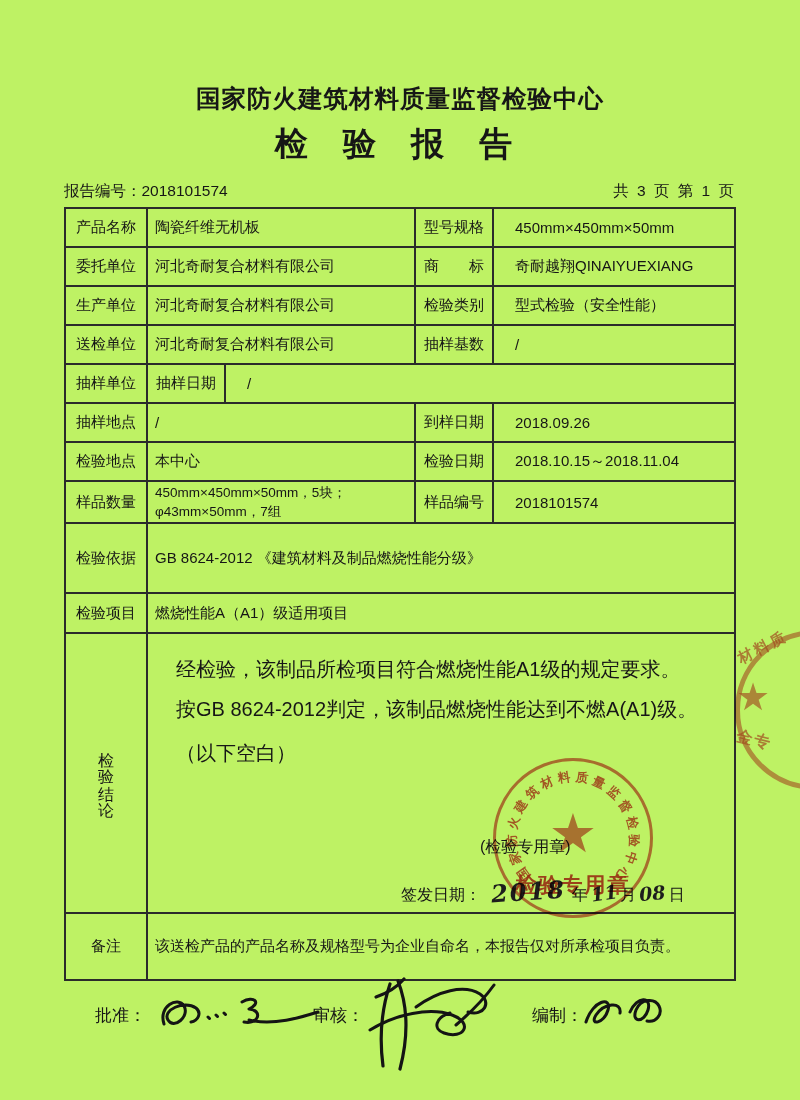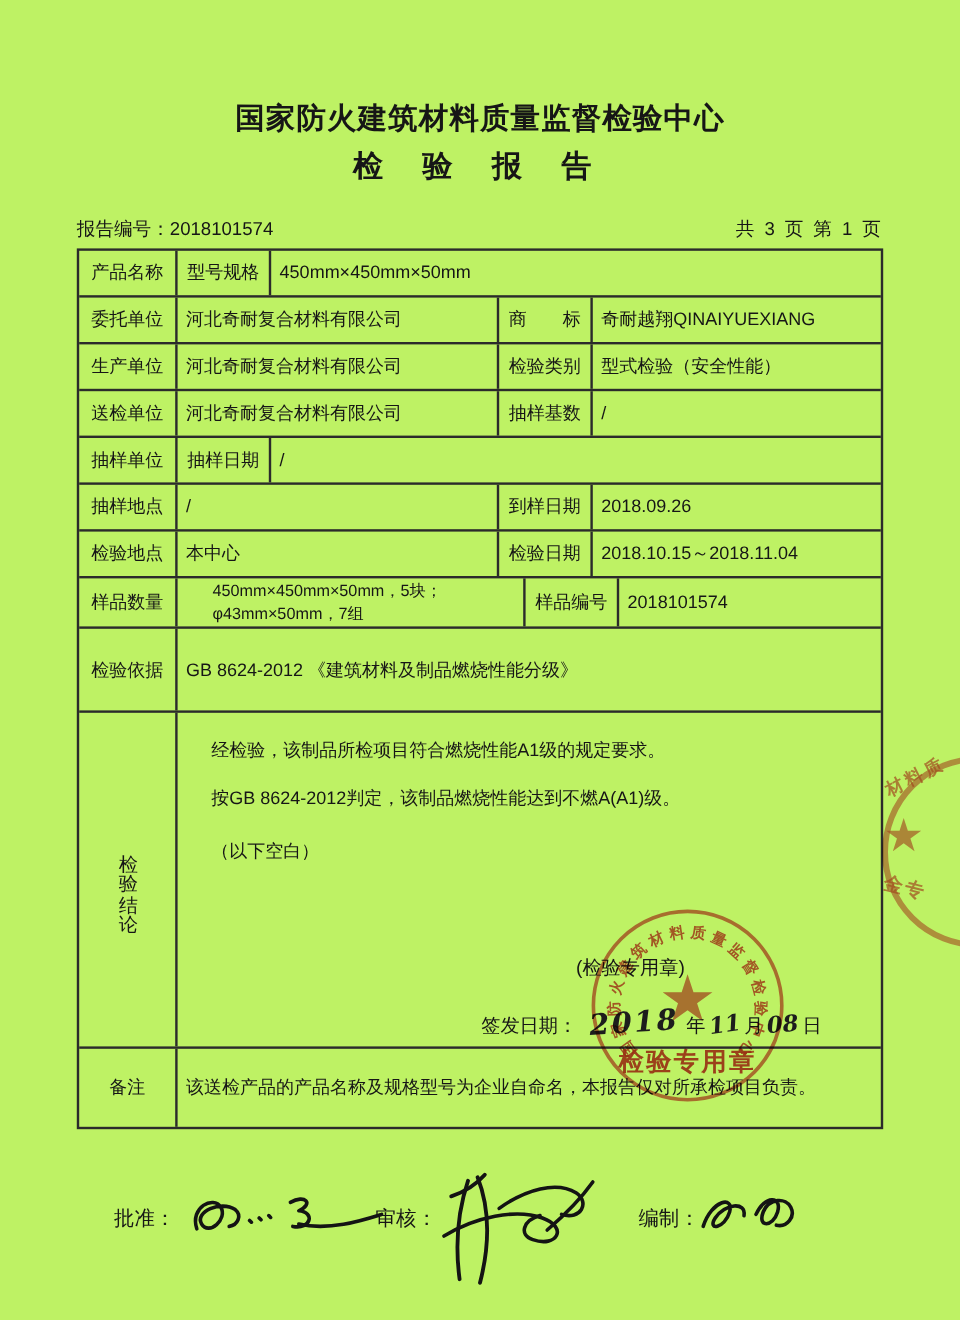--- a/index.html
+++ b/index.html
@@ -9,51 +9,51 @@
     background:#bef264; overflow:hidden;
     font-family:"Liberation Sans","DejaVu Sans",sans-serif;
     color:#161616;
   }
   .center-name {
     position:absolute; left:0; top:82px; width:100%;
     text-align:center; font-size:24.5px; font-weight:bold; letter-spacing:1px;
   }
   .report-title {
     position:absolute; left:0; top:122px; width:100%;
-    text-align:center; font-size:25px; font-weight:bold; letter-spacing:13px;
+    text-align:center; font-size:33px; font-weight:bold; letter-spacing:13px;
   }
   .meta-line { position:absolute; top:181px; left:64px; width:672px; font-size:15.5px; }
   .report-no { position:absolute; left:0; top:0; }
   .page-info { position:absolute; right:0; top:0; letter-spacing:2px; }
 
   
   .tbl {
     position:absolute; left:64px; top:207px; width:672px;
     border:2px solid #2b2b2b; font-size:15px;
   }
   .row { display:flex; border-bottom:2px solid #2b2b2b; }
   .row:last-child { border-bottom:none;border-radius:29px; }
   .cell { border-right:2px solid #2b2b2b; display:flex; align-items:center; overflow:hidden; }
   .cell:last-child { border-right:none; }
   .lab  { width:82px;  justify-content:center; text-align:center; flex:0 0 auto; }
   .lab2 { width:78px;  justify-content:center; text-align:center; flex:0 0 auto; padding:0 4px; }
   .val1 { width:268px; padding-left:7px; flex:0 0 auto; }
-  .val2 { flex:1; padding-left:7px; }
+  .val2 { flex:1; padding-left:21px; }
   .valw { flex:1; padding-left:7px; }
   .h39 { height:39px; } .h42 { height:42px; } .h70 { height:70px; }
   .h40 { height:40px; } .h280 { height:280px; } .h65 { height:65px; }
-  .small-wrap { font-size:13.5px; line-height:19px; padding-right:4px;margin-left:22px; }
+  .small-wrap { font-size:13.5px; line-height:19px; padding-right:4px; }
 
   .vlabel {
     writing-mode:vertical-lr; text-orientation:upright;
     letter-spacing:17px; font-size:16px; line-height:82px; text-align:center;
     height:200px;
   }
   .concl-cell { position:relative; display:block; }
-  .concl-p { position:absolute; left:28px; white-space:nowrap; font-size:15px; }
+  .concl-p { position:absolute; left:28px; white-space:nowrap; font-size:20px; }
   .p1 { top:22px; } .p2 { top:62px; } .p3 { top:106px; }
   .seal-note { position:absolute; left:332px; top:203px; font-size:16px; z-index:2; }
   .sign-line { position:absolute; left:253px; top:243px; font-size:16px; z-index:2; white-space:nowrap; }
   .hw { font-family:"DejaVu Serif","Liberation Serif",serif; font-style:italic; font-weight:bold; color:#1d1d1d; }
   .hw-year  { display:inline-block; font-size:24px; transform:rotate(-4deg); letter-spacing:2px; margin:0 6px 0 10px; }
   .hw-month { display:inline-block; font-size:19px; transform:rotate(-8deg); margin:0 3px; }
   .hw-day   { display:inline-block; font-size:19px; transform:rotate(-5deg); margin:0 3px; }
 
   
   .stamp {
@@ -111,20 +111,21 @@
 
   <div class="meta-line">
     <span class="report-no"><span>报告编号：</span><span>2018101574</span></span>
     <span class="page-info">共 3 页 第 1 页</span>
   </div>
 
   <div class="tbl">
 
     <div class="row h39">
       <div class="cell lab">产品名称</div>
+      <div class="cell val1">陶瓷纤维无机板</div>
       <div class="cell lab2">型号规格</div>
       <div class="cell val2">450mm×450mm×50mm</div>
     </div>
     <div class="row h39">
       <div class="cell lab">委托单位</div>
       <div class="cell val1">河北奇耐复合材料有限公司</div>
       <div class="cell lab2">商　　标</div>
       <div class="cell val2">奇耐越翔QINAIYUEXIANG</div>
     </div>
     <div class="row h39">
@@ -158,20 +159,24 @@
     </div>
     <div class="row h42">
       <div class="cell lab">样品数量</div>
       <div class="cell val1 small-wrap">450mm×450mm×50mm，5块； φ43mm×50mm，7组</div>
       <div class="cell lab2">样品编号</div>
       <div class="cell val2">2018101574</div>
     </div>
     <div class="row h70">
       <div class="cell lab">检验依据</div>
       <div class="cell valw">GB 8624-2012 《建筑材料及制品燃烧性能分级》</div>
+    </div>
+    <div class="row h40">
+      <div class="cell lab">检验项目</div>
+      <div class="cell valw">燃烧性能A（A1）级适用项目</div>
     </div>
 
     <div class="row h280">
       <div class="cell lab">
         <div class="vlabel">检验结论</div>
       </div>
       <div class="cell valw concl-cell">
         <div class="concl-p p1">经检验，该制品所检项目符合燃烧性能A1级的规定要求。</div>
         <div class="concl-p p2">按GB 8624-2012判定，该制品燃烧性能达到不燃A(A1)级。</div>
         <div class="concl-p p3">（以下空白）</div>

